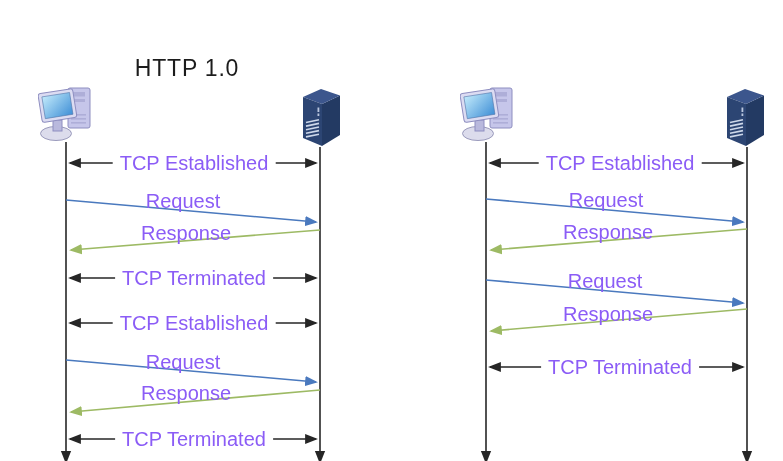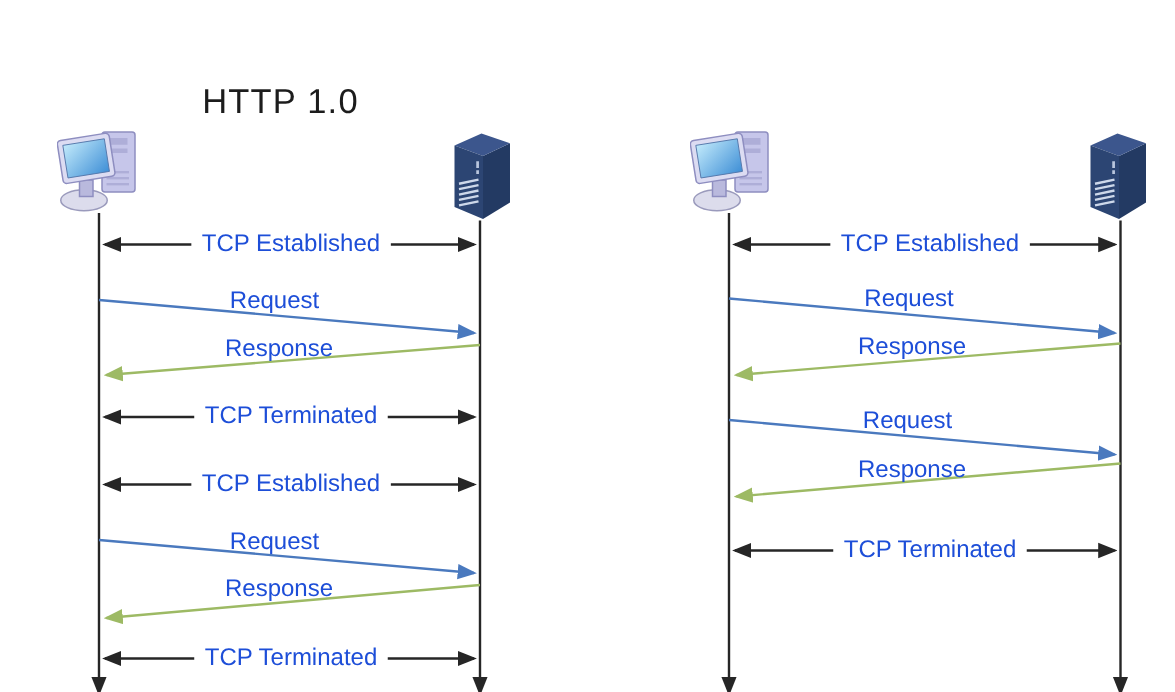--- a/index.html
+++ b/index.html
@@ -21,22 +21,22 @@
     position: absolute;
     transform: translate(-50%, -50%);
     font-size: 23px;
     letter-spacing: 0.8px;
     color: #1c1c1c;
     white-space: nowrap;
   }
   .msg-label {
     position: absolute;
     transform: translate(-50%, -50%);
-    font-size: 16px;
-    color: #1d4ed8;
+    font-size: 20px;
+    color: #8b5cf6;
     white-space: nowrap;
     line-height: 1;
   }
   .msg-label.tcp {
     background: #ffffff;
     padding: 2px 7px;
   }
   .icon { position: absolute; }
   line { stroke-width: 1.6; }
 </style>

